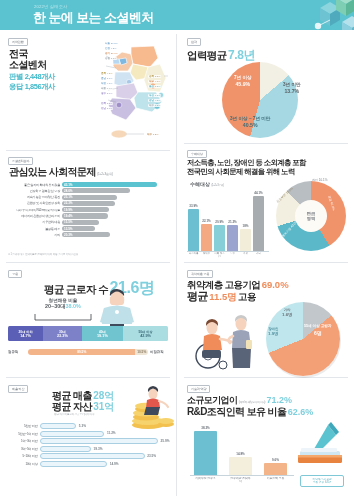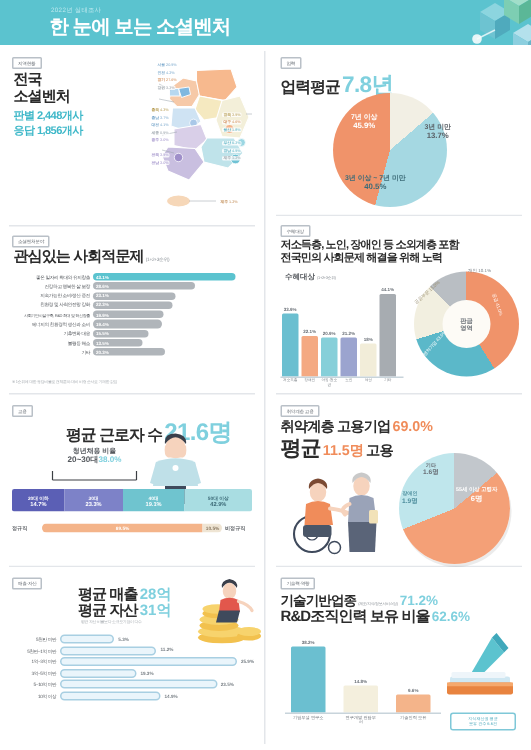--- a/index.html
+++ b/index.html
@@ -231,21 +231,21 @@
       </div>
       <div class="maplabel" style="left:38px; top:87px; color:#9aa3aa;"></div>
     </div>
 
     <div class="panel" style="left:178px; top:0; width:176px; height:113px;">
       <div style="position:absolute; left:9px; top:8px;">
         <span class="badge">업력</span>
       </div>
       <div style="position:absolute; left:9px; top:17px;">
         <span class="ptitle" style="font-size:10.5px;">업력평균</span>
-        <span style="font-size:15px; font-weight:bold; color:#7fd0de; letter-spacing:-.4px;">7.8년</span>
+        <span style="font-size:12px; font-weight:bold; color:#7fd0de; letter-spacing:-.4px;">7.8년</span>
       </div>
 
       <div class="pie" style="left:44px; top:32px; width:76px; height:76px;
                   background: conic-gradient(
                     #f2efe4 0deg 49.3deg,
                     #a5d8e2 49.3deg 195.1deg,
                     #f0936a 195.1deg 360deg );">
       </div>
       <div class="pielab" style="left:105px; top:52px; font-size:4.6px; color:#5a6066;">
         <div>3년 미만</div>
@@ -463,21 +463,21 @@
 
     <div class="panel" style="left:178px; top:234px; width:176px; height:113px;">
       <div style="position:absolute; left:9px; top:6px;">
         <span class="badge">취약계층 고용</span>
       </div>
       <div style="position:absolute; left:9px; top:15px;">
         <span class="ptitle" style="font-size:9.5px;">취약계층 고용기업</span>
         <span style="font-size:9.5px; font-weight:bold; color:#f08c5a;">69.0%</span>
       </div>
       <div style="position:absolute; left:9px; top:26px;">
-        <span class="ptitle" style="font-size:14px;">평균</span>
+        <span class="ptitle" style="font-size:11px;">평균</span>
         <span style="font-size:9.5px; font-weight:bold; color:#f08c5a;">11.5명</span>
         <span class="ptitle" style="font-size:9.5px;">고용</span>
       </div>
 
       <svg class="illu" style="left:8px; top:42px; width:72px; height:66px;" viewBox="0 0 72 66">
         <circle cx="22" cy="50" r="12" fill="none" stroke="#3f4a5c" stroke-width="1.4"></circle>
         <circle cx="22" cy="50" r="4" fill="none" stroke="#3f4a5c" stroke-width=".8"></circle>
         <circle cx="37" cy="59" r="4" fill="none" stroke="#3f4a5c" stroke-width="1"></circle>
         <ellipse cx="26" cy="22" rx="5.5" ry="6.5" fill="#f6d3bd"></ellipse>
         <path d="M20,20 Q26,12 32,20 Q33,14 26,13 Q19,14 20,20Z" fill="#7b4a33"></path>
@@ -587,21 +587,21 @@
           </div>
         </div>
       </div>
     </div>
 
     <div class="panel" style="left:178px; top:349px; width:176px; height:121px;">
       <div style="position:absolute; left:9px; top:6px;">
         <span class="badge">기술력·역량</span>
       </div>
       <div style="position:absolute; left:9px; top:16px;">
-        <span class="ptitle" style="font-size:9px;">기술기반업종</span>
+        <span class="ptitle" style="font-size:9px;">소규모기업이</span>
         <span class="tiny" style="font-size:2.6px;">(제조/지식/정보서비스업)</span>
         <span style="font-size:9px; font-weight:bold; color:#7fd0de;">71.2%</span>
       </div>
       <div style="position:absolute; left:9px; top:27px;">
         <span class="ptitle" style="font-size:10px;">R&amp;D조직인력 보유 비율</span>
         <span style="font-size:9px; font-weight:bold; color:#7fd0de;">62.6%</span>
       </div>
 
       <div class="vbars" style="left:16px; top:44px; width:94px; height:52px; gap:12px;">
         <div class="vb" style="width:23px; height:100%;">

